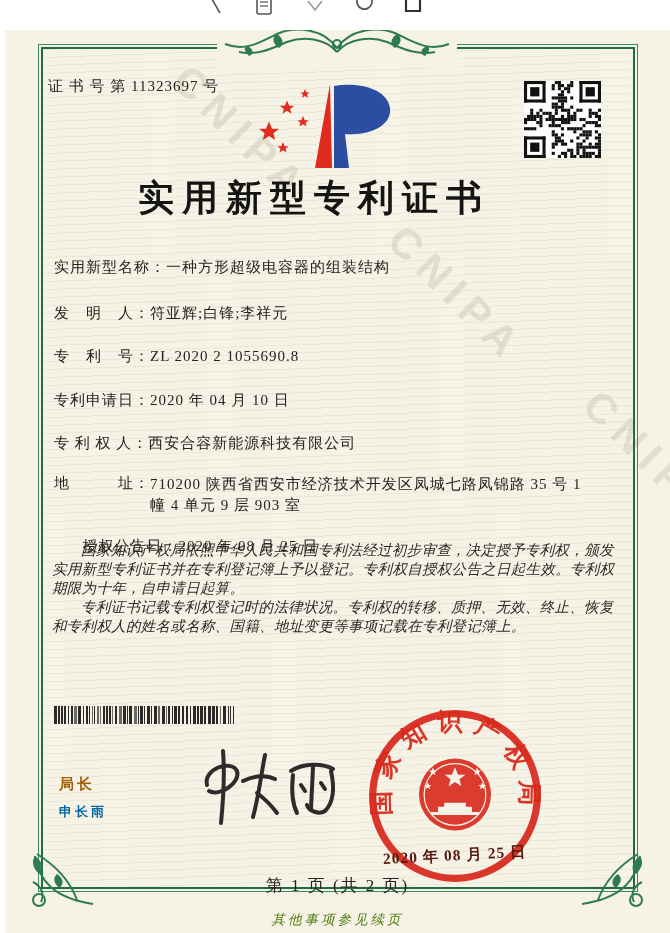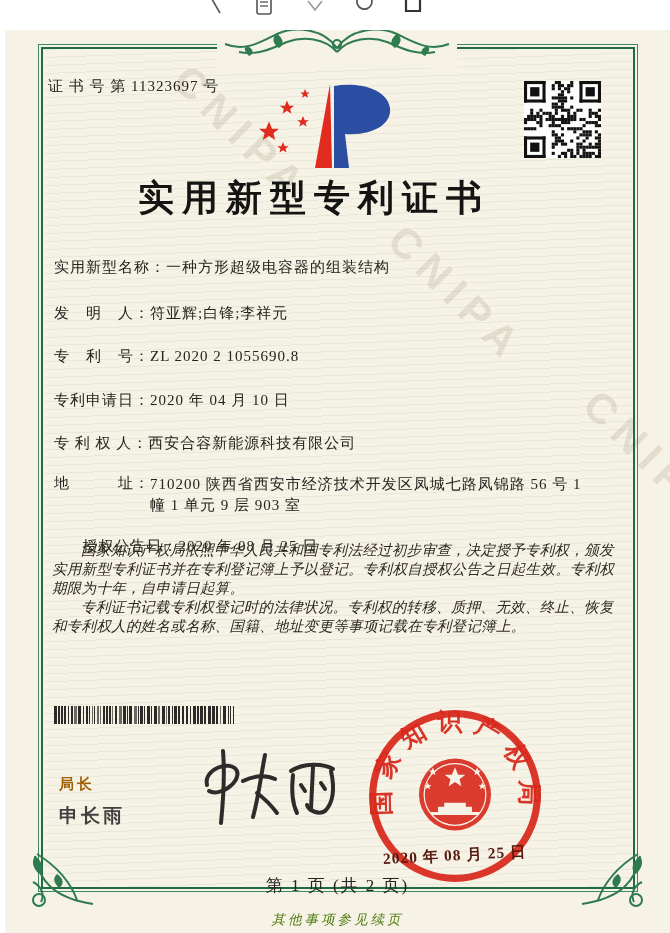--- a/index.html
+++ b/index.html
@@ -38,21 +38,21 @@
   .f-value{display:inline;}
   .addr-wrap{display:inline-block;width:440px;vertical-align:top;line-height:21px;}
   .grant-right{position:absolute;left:300px;top:0;white-space:pre;}
   .paras{position:absolute;left:47px;top:511px;width:572px;font-size:14.5px;line-height:19px;
          font-style:italic;color:#2b2722;letter-spacing:0.3px;}
   .paras p{margin:0;text-indent:2em;}
   .barcode{position:absolute;left:49px;top:676px;width:186px;height:18px;}
   .sig-title{position:absolute;left:54px;top:745px;font-family:"Liberation Sans",sans-serif;
              font-weight:bold;font-size:15px;letter-spacing:3px;color:#a16207;}
   .sig-name{position:absolute;left:54px;top:773px;font-family:"Liberation Sans",sans-serif;
-            font-weight:bold;font-size:19px;letter-spacing:3px;color:#404040;}
+            font-weight:bold;font-size:13px;letter-spacing:3px;color:#0369a1;}
   .signature{position:absolute;left:190px;top:715px;width:160px;height:88px;}
   .seal{position:absolute;left:360px;top:676px;width:180px;height:180px;mix-blend-mode:multiply;}
   .page-no{position:absolute;left:0;top:844px;width:665px;text-align:center;font-size:17px;letter-spacing:2px;}
   .continuation{position:absolute;left:0;top:881px;width:665px;text-align:center;font-size:13.5px;
                 font-style:italic;letter-spacing:3px;color:#4d7c0f;}
 </style>
 </head>
 <body>
 
 <div class="topstrip">
@@ -369,21 +369,21 @@
         </svg>
     </div>
 
     <div class="title">实用新型专利证书</div>
 
     <div class="frow" style="top:228px"><span class="f-label">实用新型名称：</span><span class="f-value">一种方形超级电容器的组装结构</span></div>
     <div class="frow" style="top:274px"><span class="f-label">发　明　人：</span><span class="f-value">符亚辉;白锋;李祥元</span></div>
     <div class="frow" style="top:317px"><span class="f-label">专　利　号：</span><span class="f-value">ZL 2020 2 1055690.8</span></div>
     <div class="frow" style="top:361px"><span class="f-label">专利申请日：</span><span class="f-value">2020 年 04 月 10 日</span></div>
     <div class="frow" style="top:404px"><span class="f-label">专 利 权 人：</span><span class="f-value">西安合容新能源科技有限公司</span></div>
-    <div class="frow" style="top:444px"><span class="f-label">地　　　址：</span><span class="f-value addr-wrap">710200 陕西省西安市经济技术开发区凤城七路凤锦路 56 号 1 幢 1 单元 9 层 903 室</span></div>
+    <div class="frow" style="top:444px"><span class="f-label">地　　　址：</span><span class="f-value addr-wrap">710200 陕西省西安市经济技术开发区凤城七路凤锦路 35 号 1 幢 4 单元 9 层 903 室</span></div>
 
     <div class="frow" style="top:490px">
       <span>授权公告日：</span><span>2020 年 08 月 25 日</span>
     </div>
 
     <div class="paras">
       <p>国家知识产权局依照中华人民共和国专利法经过初步审查，决定授予专利权，颁发实用新型专利证书并在专利登记簿上予以登记。专利权自授权公告之日起生效。专利权期限为十年，自申请日起算。</p>
       <p>专利证书记载专利权登记时的法律状况。专利权的转移、质押、无效、终止、恢复和专利权人的姓名或名称、国籍、地址变更等事项记载在专利登记簿上。</p>
     </div>
 

